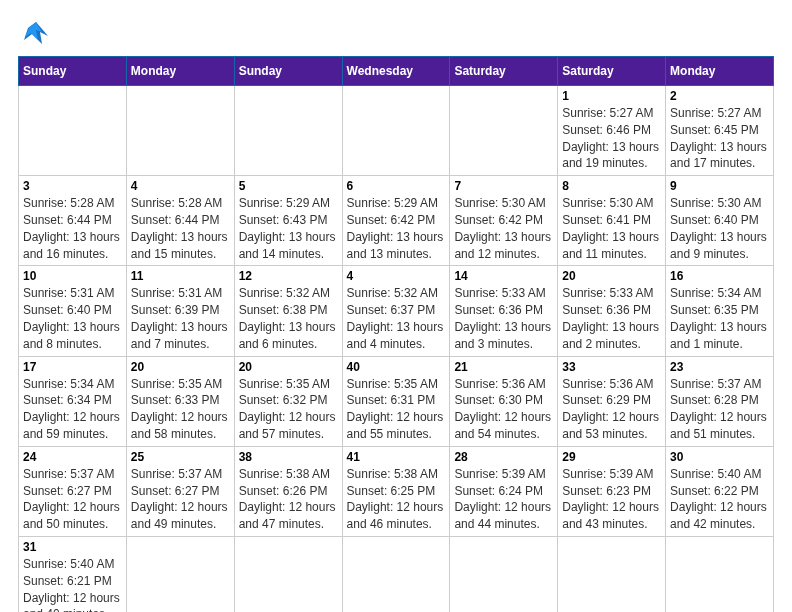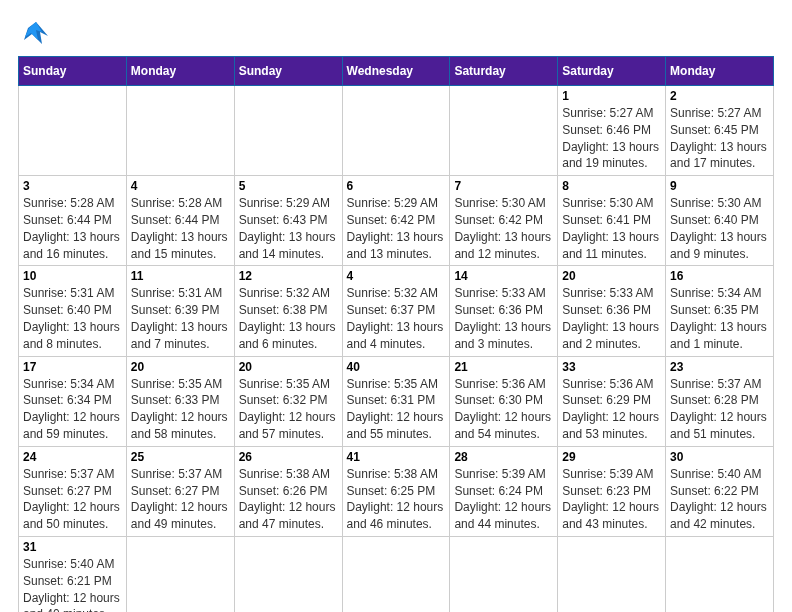--- a/index.html
+++ b/index.html
@@ -282,21 +282,21 @@
 Sunset: 6:27 PM
 Daylight: 12 hours and 50 minutes.</div>
           </td>
           <td>
             <span class="day-number">25</span>
             <div class="day-info" style="white-space: pre-line;">Sunrise: 5:37 AM
 Sunset: 6:27 PM
 Daylight: 12 hours and 49 minutes.</div>
           </td>
           <td>
-            <span class="day-number">26</span>
+            <span class="day-number">38</span>
             <div class="day-info" style="white-space: pre-line;">Sunrise: 5:38 AM
 Sunset: 6:26 PM
 Daylight: 12 hours and 47 minutes.</div>
           </td>
           <td>
             <span class="day-number">41</span>
             <div class="day-info" style="white-space: pre-line;">Sunrise: 5:38 AM
 Sunset: 6:25 PM
 Daylight: 12 hours and 46 minutes.</div>
           </td>

